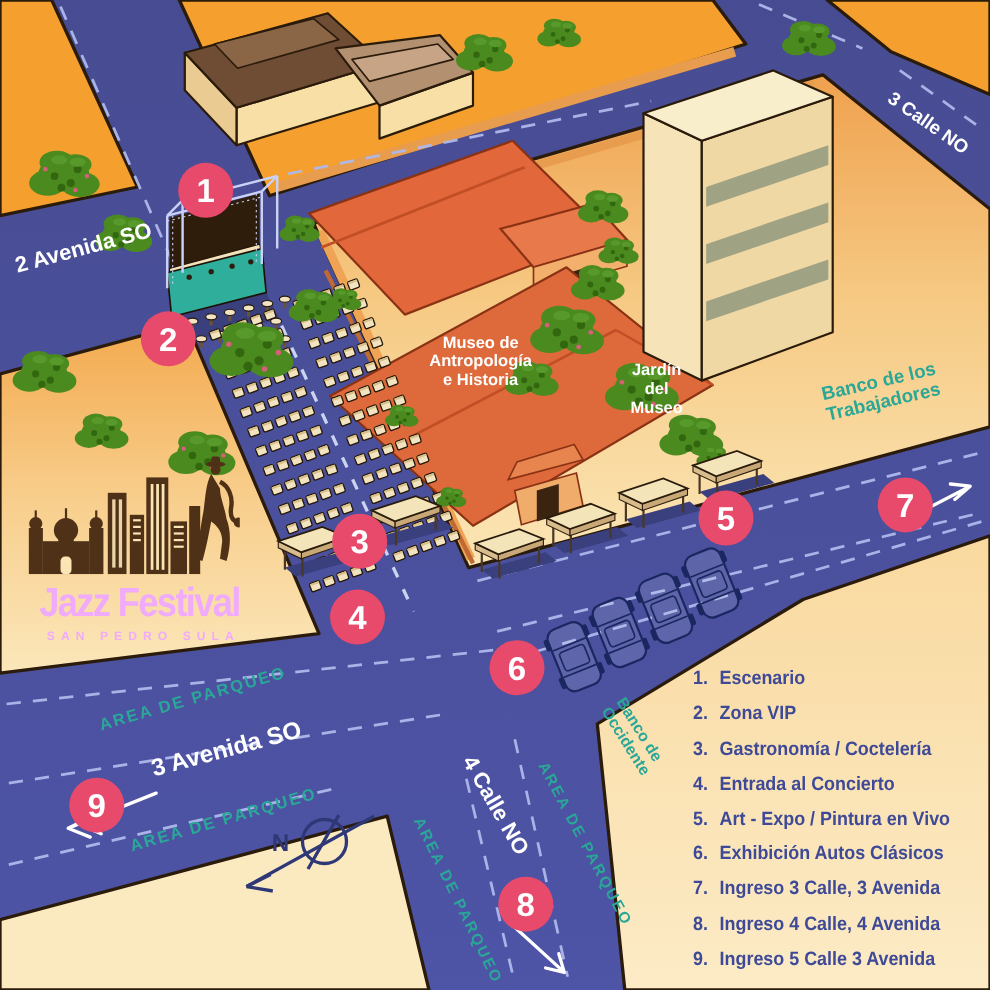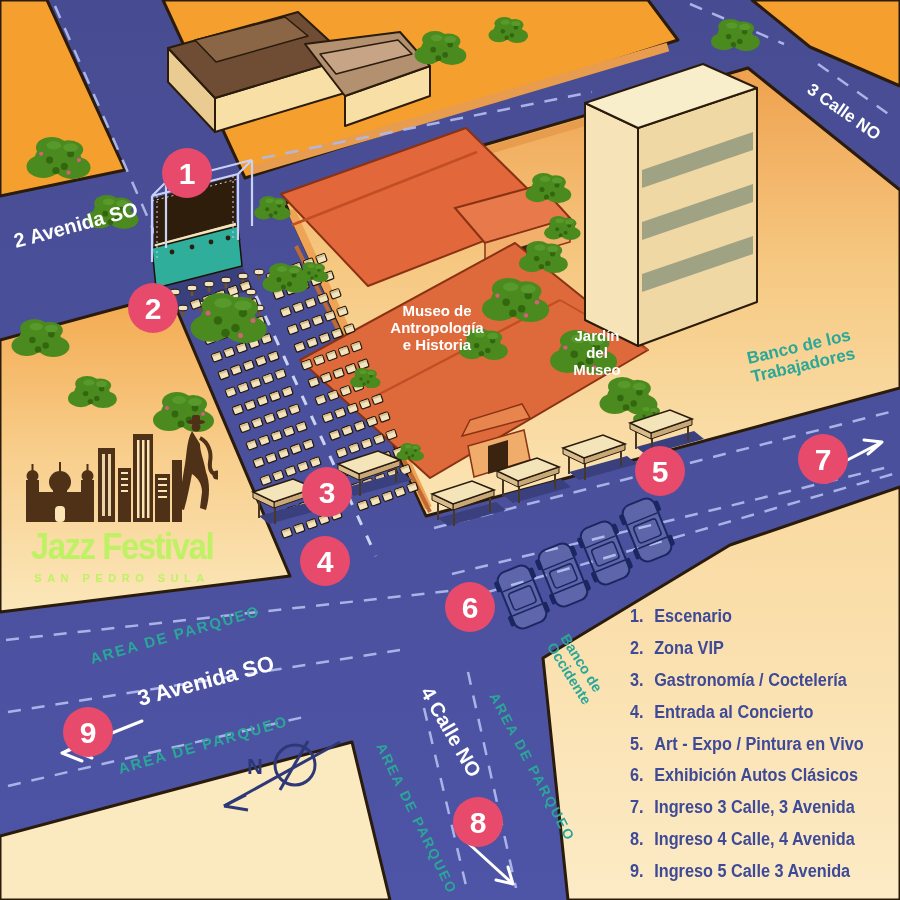--- a/index.html
+++ b/index.html
@@ -8,21 +8,21 @@
   #scene{position:absolute;left:0;top:0;}
   svg text{font-family:"Liberation Sans",sans-serif;}
   .street-label{fill:#FFFFFF;font-weight:bold;}
   .teal-label{fill:#2AA797;font-weight:bold;}
   .white-small{fill:#FFFFFF;font-weight:bold;}
   .legend{position:absolute;left:630px;top:601px;width:290px;
           transform:scaleX(.93);transform-origin:left top;
           color:#3E4A97;font-weight:bold;font-size:17.5px;}
   .lrow{display:flex;gap:6px;height:31.8px;align-items:center;white-space:nowrap;}
   .ln{min-width:20px;}
-  .logo{position:absolute;left:26px;top:412px;width:192px;text-align:center;color:#bef264;}
+  .logo{position:absolute;left:26px;top:412px;width:192px;text-align:right;color:#f0abfc;}
   .logo-title{font-size:33px;font-weight:bold;letter-spacing:-1.5px;transform:scaleY(1.12);margin-top:2px;}
   .logo-sub{font-size:11px;font-weight:bold;letter-spacing:5.5px;margin-top:6px;}
 </style>
 </head>
 <body>
 
 <div id="stage">
 <svg id="scene" width="900" height="900" viewBox="0 0 900 900">
   <defs>
     <linearGradient id="gBG" x1="0" y1="0" x2="0" y2="1">

